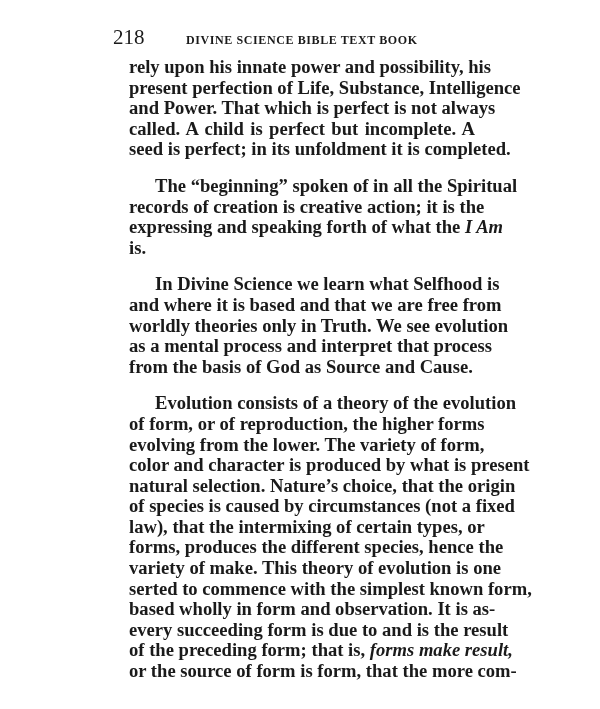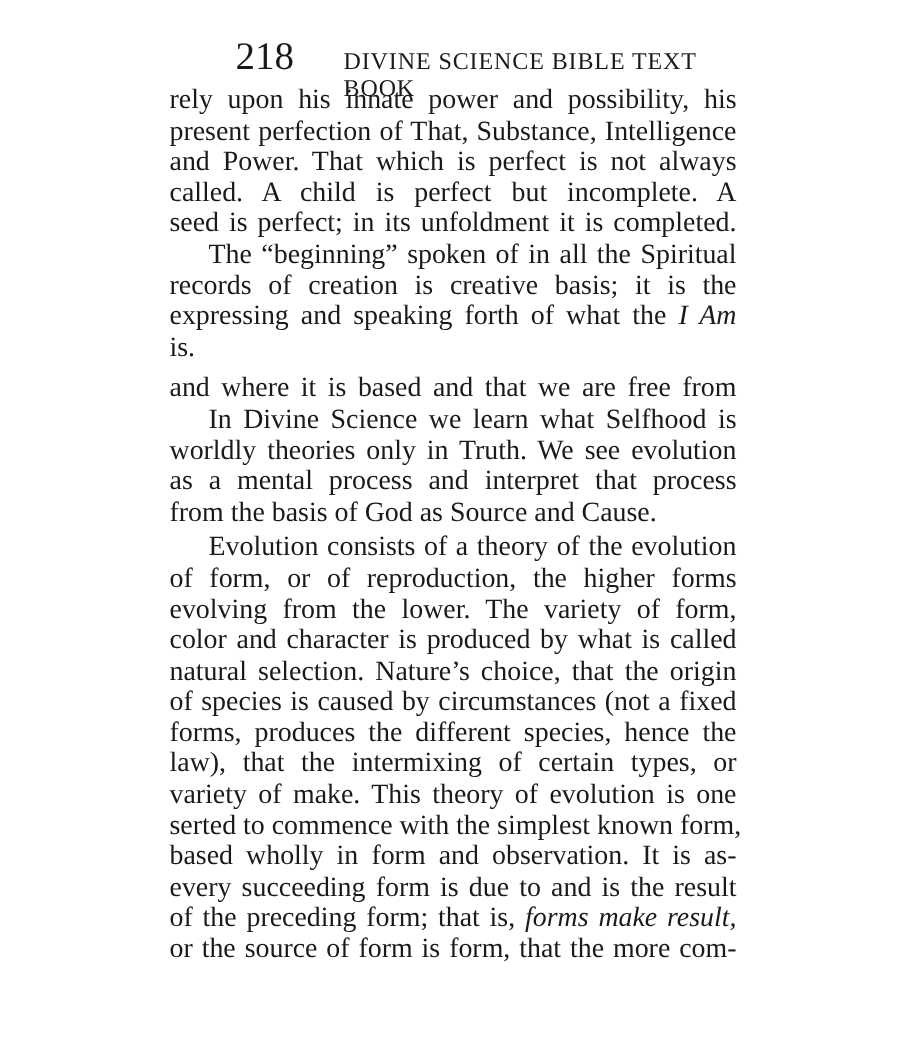--- a/index.html
+++ b/index.html
@@ -21,42 +21,42 @@
       top: 17px;
       width: 378px;
     }
     .running-head {
       display: flex;
       align-items: baseline;
       height: 24px;
       margin-bottom: 16px;
     }
     .page-number {
-      font-size: 26px;
+      font-size: 21px;
       width: 40px;
       letter-spacing: 0px;
-      margin-left: 44px;
     }
     .running-title {
-      font-size: 16px;
-      font-weight: normal;
+      font-size: 12px;
+      font-weight: bold;
       letter-spacing: 0.6px;
       margin-left: 33px;
       text-transform: uppercase;
       margin-top: 16px;
     }
     .body-text {
       font-size: 18.6px;
       line-height: 20.6px;
     }
     .para {
-      margin: 0;
+      margin: 16px;
       text-align: justify;
       text-align-last: left;
       hyphens: none;
+      font-weight: bold;
     }
     .para.gap {
       margin-top: 7px;
     }
     .line {
       display: block;
       text-align: justify;
       text-align-last: justify;
       white-space: nowrap;
       height: 20.6px;
@@ -76,50 +76,50 @@
 <div class="page">
   <div class="running-head">
     <span class="page-number">218</span>
     <span class="running-title">DIVINE SCIENCE BIBLE TEXT BOOK</span>
   </div>
 
   <div class="body-text">
 
     <div class="para">
       <span class="line">rely upon his innate power and possibility, his</span>
-      <span class="line">present perfection of That, Substance, Intelligence</span>
+      <span class="line">present perfection of Life, Substance, Intelligence</span>
       <span class="line">and Power.  That which is perfect is not always</span>
       <span class="line">called.  A child is perfect but incomplete.  A</span>
       <span class="line">seed is perfect; in its unfoldment it is completed.</span>
     </div>
 
     <div class="para">
       <span class="line indent">The “beginning” spoken of in all the Spiritual</span>
-      <span class="line">records of creation is creative basis; it is the</span>
+      <span class="line">records of creation is creative action; it is the</span>
       <span class="line"><span class="seg">expressing and speaking forth of what the </span><em>I Am</em></span>
       <span class="line last">is.</span>
     </div>
 
     <div class="para gap">
+      <span class="line indent">In Divine Science we learn what Selfhood is</span>
       <span class="line">and where it is based and that we are free from</span>
-      <span class="line indent">In Divine Science we learn what Selfhood is</span>
       <span class="line">worldly theories only in Truth.  We see evolution</span>
       <span class="line">as a mental process and  interpret that process</span>
       <span class="line last">from the basis of God as Source and Cause.</span>
     </div>
 
     <div class="para" style="margin-top:3px;">
       <span class="line indent">Evolution consists of a theory of the evolution</span>
       <span class="line">of form, or of  reproduction, the higher  forms</span>
       <span class="line">evolving from the lower.  The variety of form,</span>
-      <span class="line">color and character is produced by what is called</span>
+      <span class="line">color and character is produced by what is present</span>
       <span class="line">natural selection.  Nature’s choice, that the origin</span>
       <span class="line">of species is caused by circumstances (not a fixed</span>
+      <span class="line">law), that the intermixing of certain types, or</span>
       <span class="line">forms, produces the different species, hence the</span>
-      <span class="line">law), that the intermixing of certain types, or</span>
       <span class="line">variety of make.  This theory of evolution is one</span>
       <span class="line">serted to commence with the simplest known form,</span>
       <span class="line">based wholly in form and observation.  It is as-</span>
       <span class="line">every succeeding form is due to and is the result</span>
       <span class="line"><span class="seg">of the preceding form; that is, </span><em>forms make result,</em></span>
       <span class="line">or the source of form is form, that the more com-</span>
     </div>
 
   </div>
 </div>

